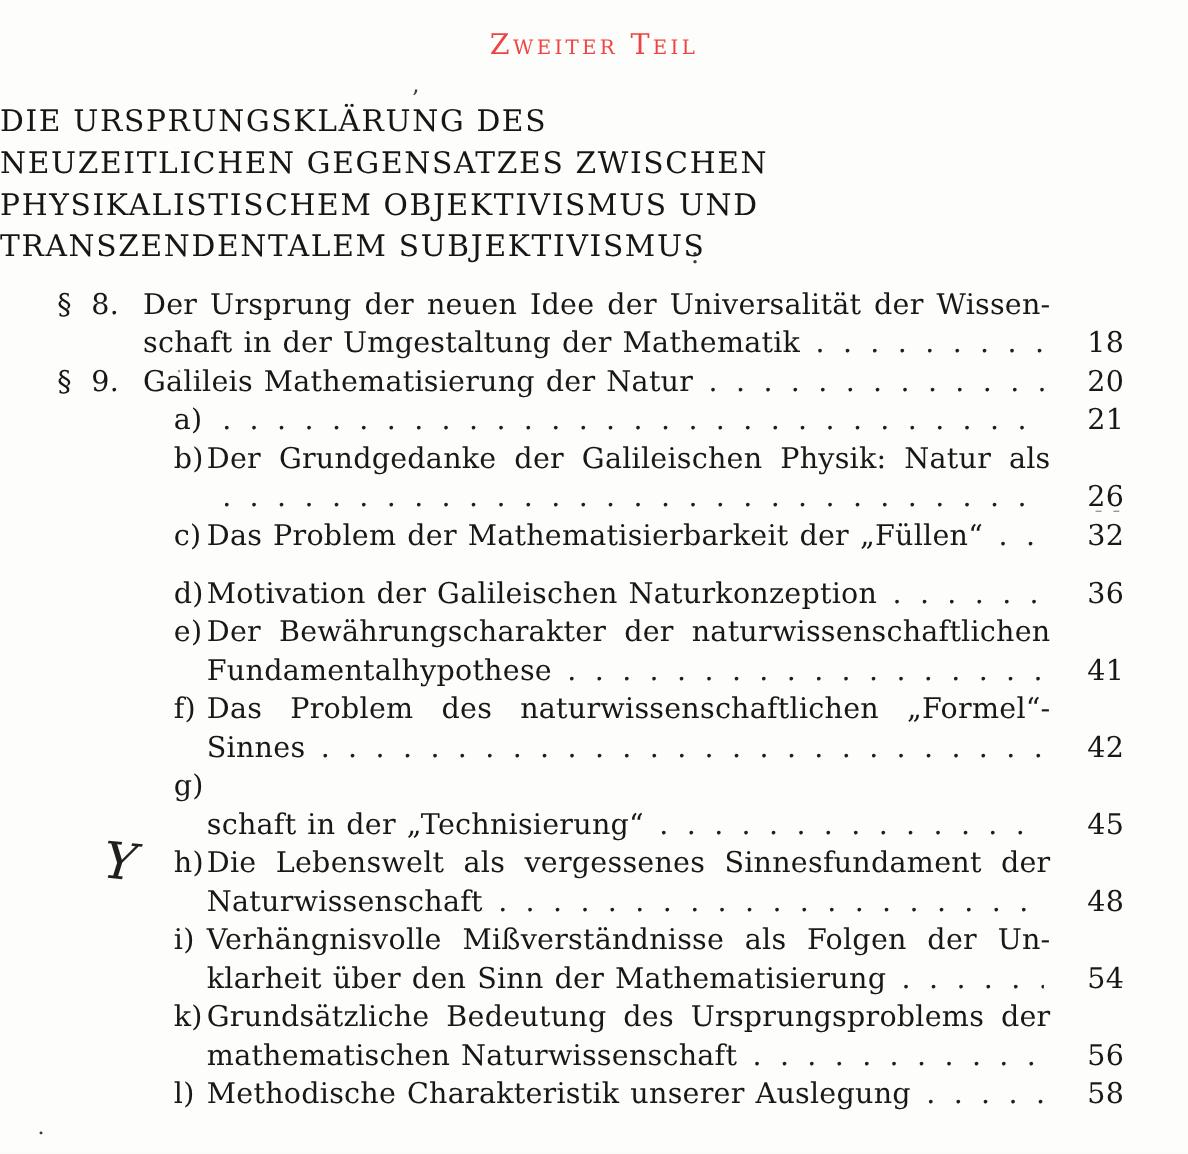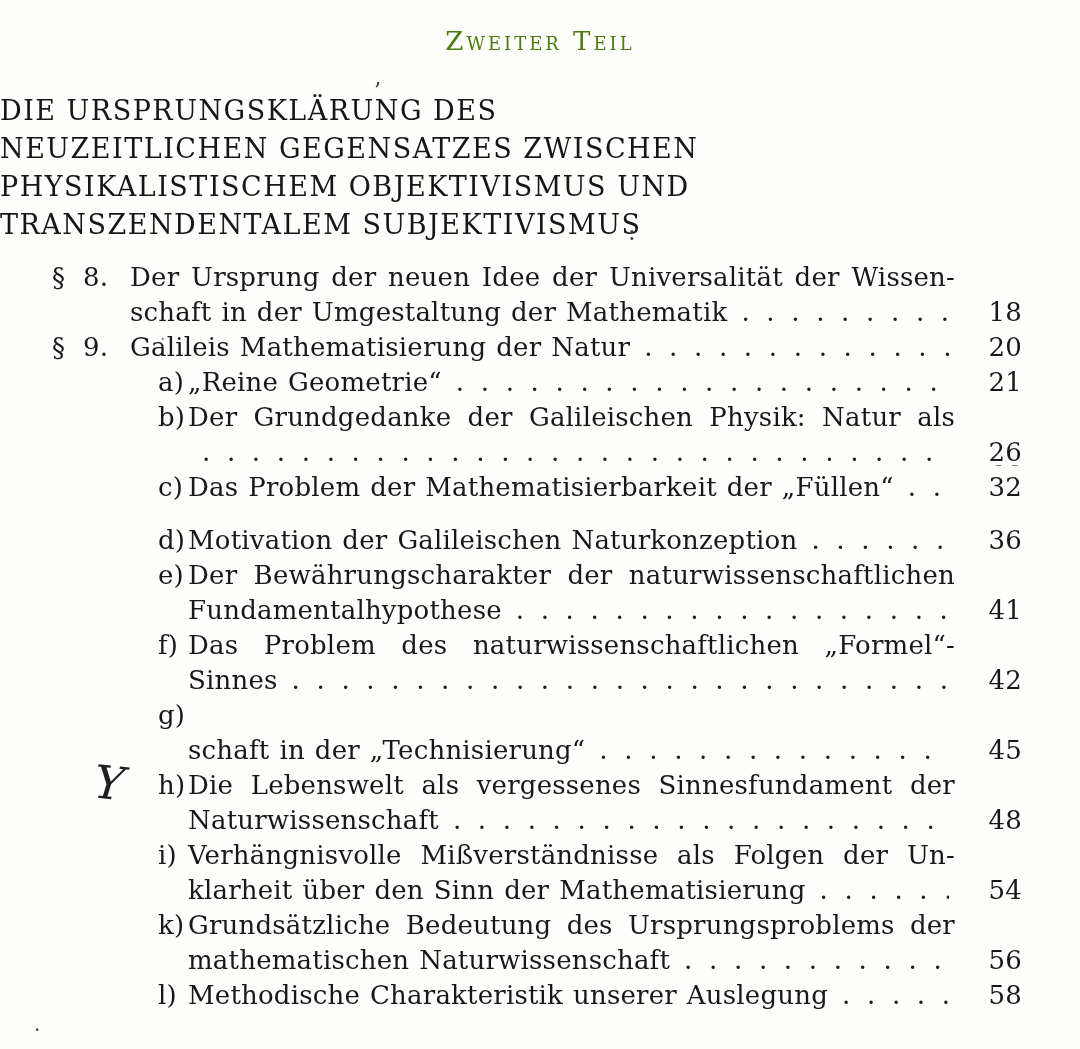--- a/index.html
+++ b/index.html
@@ -12,21 +12,21 @@
     font-family:"DejaVu Serif","Liberation Serif",serif;
     overflow:hidden;
   }
   
   .part-heading{
     padding-top:26px;
     text-align:center;
     font-variant:small-caps;
     font-size:26px;
     letter-spacing:3px;
-    color:#4d7c0f;
+    color:#ef4444;
   }
   .main-title{
     margin-top:36px;
     text-align:left;
     font-size:27px;
     line-height:38px;
     letter-spacing:1.5px;
     color:#161616;
   }
   
@@ -140,21 +140,20 @@
         <span class="lbl-sec">
           <span class="sym">§</span>
           <span class="num">9.</span>
         </span>
         <span class="txt">Galileis Mathematisierung der Natur</span>
         <span class="leader">. . . . . . . . . . . . . . . . . . . . . . . . . . . . . . . . . . . . . . . . . . . . . . . . . . . . . . . . . . . . </span>
         <span class="pg">20</span>
       </div>
       <div class="toc-row">
         <span class="lbl-sub">a)</span>
-        <span class="txt">„Reine Geometrie“</span>
         <span class="leader">. . . . . . . . . . . . . . . . . . . . . . . . . . . . . . . . . . . . . . . . . . . . . . . . . . . . . . . . . . . . </span>
         <span class="pg">21</span>
       </div>
       <div class="toc-row">
         <span class="lbl-sub">b)</span>
         <span class="txt just">Der Grundgedanke der Galileischen Physik: Natur als</span>
         <span class="pg"></span>
       </div>
       <div class="toc-row">
         <span class="sp-subcont"></span>

